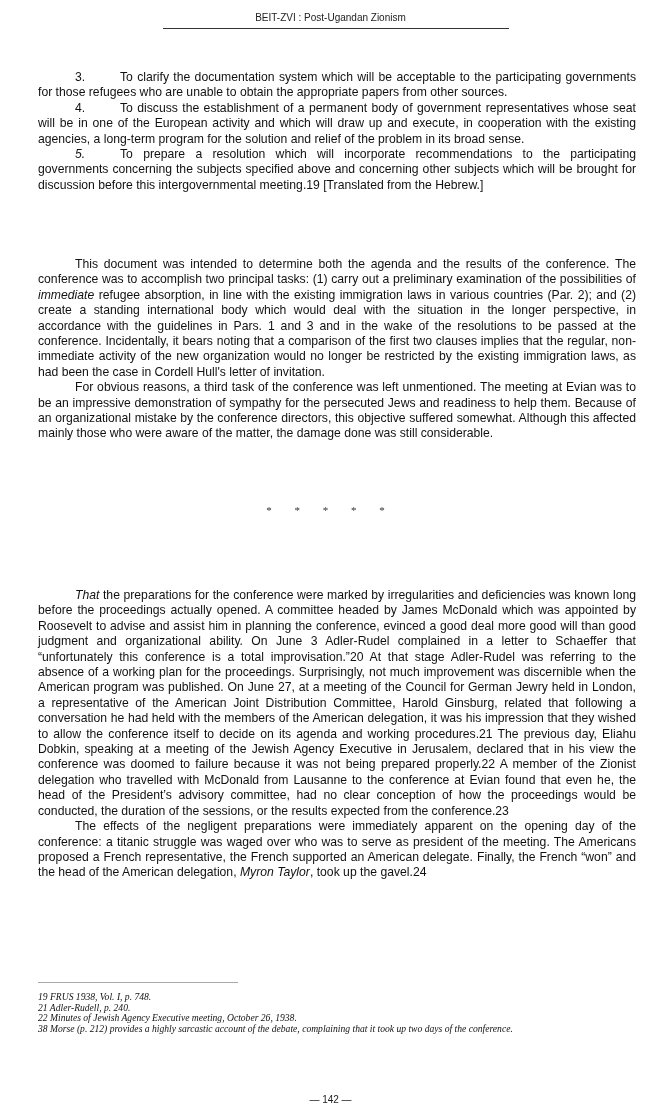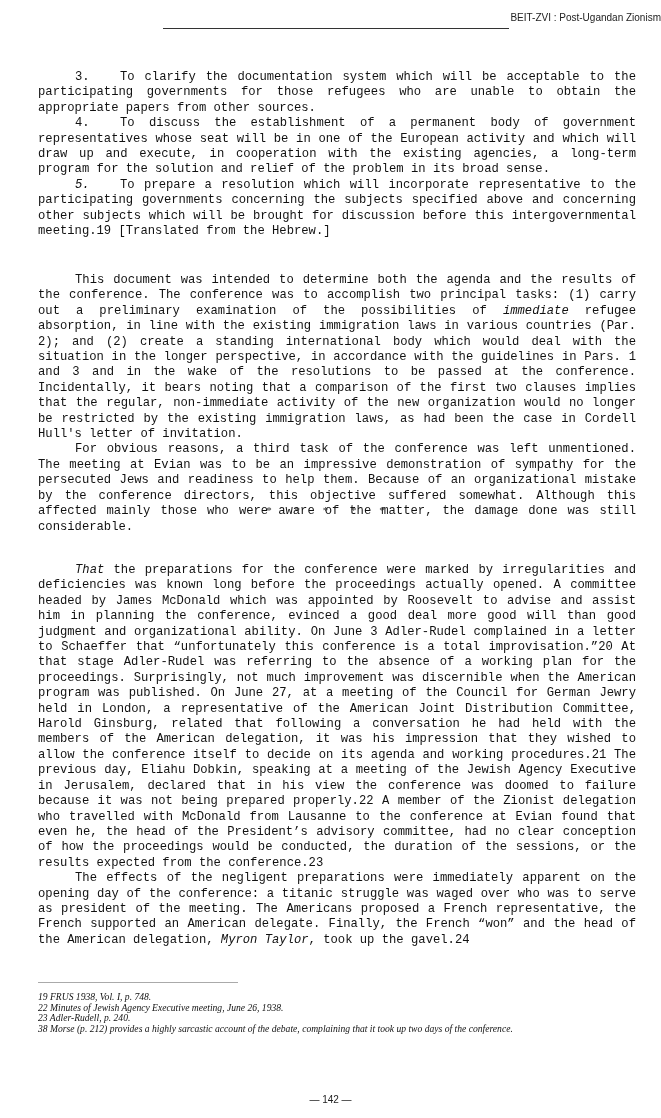--- a/index.html
+++ b/index.html
@@ -1,35 +1,35 @@
 <!DOCTYPE html>
 <html><head>
   <meta charset="utf-8">
   <style>
     html, body { margin: 0; padding: 0; background: #ffffff; }
     body { width: 661px; height: 1118px; position: relative; overflow: hidden; color: #111; }
     .header {
-      position: absolute; top: 12px; left: 0; width: 661px; text-align: right;
+      position: absolute; top: 12px; left: 0; width: 661px; text-align: center;
       font-family: "Liberation Sans", sans-serif; font-size: 10px; color: #222;
     }
     .header-rule {
       position: absolute; top: 28px; left: 163px; width: 346px; height: 1px; background: #333;
     }
     .body-text {
       position: absolute; left: 38px; width: 598px;
-      font-family: Liberation Mono, monospace; font-size: 12.2px; line-height: 15.4px;
+      font-family: Liberation Sans, sans-serif; font-size: 12.2px; line-height: 15.4px;
       text-align: justify; color: #111;
     }
     .body-text p { margin: 0; }
     .indent { text-indent: 37px; }
     .num-item { text-indent: 37px; }
     .num-item .num { display: inline-block; width: 45px; text-indent: 0; }
     .block1 { top: 70px; }
-    .block2 { top: 257px; margin-top: 16px; }
-    .block3 { top: 563px; }
+    .block2 { top: 257px; }
+    .block3 { top: 588px; }
     .stars {
       position: absolute; top: 504px; left: 0; width: 661px; text-align: center;
       font-family: "Liberation Serif", serif; font-size: 11px; letter-spacing: 10px; color: #333;
     }
     .fn-rule { position: absolute; top: 982px; left: 38px; width: 200px; height: 1px; background: #aaa; }
     .footnotes {
       position: absolute; top: 992px; left: 38px; width: 600px;
       font-family: "Liberation Serif", serif; font-size: 9.6px; line-height: 10.7px; color: #111;
     }
     .footnotes div { white-space: nowrap; font-style: italic; }
@@ -46,37 +46,37 @@
 <div class="header-rule"></div>
 
 <div class="body-text block1">
   <p class="num-item">
     <span class="num">3.</span><span>To clarify the documentation system which will be acceptable to the participating governments for those refugees who are unable to obtain the appropriate papers from other sources.</span>
   </p>
   <p class="num-item">
     <span class="num">4.</span><span>To discuss the establishment of a permanent body of government representatives whose seat will be in one of the European activity and which will draw up and execute, in cooperation with the existing agencies, a long-term program for the solution and relief of the problem in its broad sense.</span>
   </p>
   <p class="num-item">
-    <span class="num" style="font-style:italic">5.</span><span>To prepare a resolution which will incorporate representative to the participating governments concerning the subjects specified above and concerning other subjects which will be brought for discussion before this intergovernmental meeting.19 [Translated from the Hebrew.]</span>
+    <span class="num" style="font-style:italic">5.</span><span>To prepare a resolution which will incorporate recommendations to the participating governments concerning the subjects specified above and concerning other subjects which will be brought for discussion before this intergovernmental meeting.19 [Translated from the Hebrew.]</span>
   </p>
 </div>
 
 <div class="body-text block2">
   <p class="indent"><span>This document was intended to determine both the agenda and the results of the conference. The conference was to accomplish two principal tasks: (1) carry out a preliminary examination of the possibilities of </span><em>immediate</em><span> refugee absorption, in line with the existing immigration laws in various countries (Par. 2); and (2) create a standing international body which would deal with the situation in the longer perspective, in accordance with the guidelines in Pars. 1 and 3 and in the wake of the resolutions to be passed at the conference. Incidentally, it bears noting that a comparison of the first two clauses implies that the regular, non-immediate activity of the new organization would no longer be restricted by the existing immigration laws, as had been the case in Cordell Hull's letter of invitation.</span></p>
   <p class="indent">For obvious reasons, a third task of the conference was left unmentioned. The meeting at Evian was to be an impressive demonstration of sympathy for the persecuted Jews and readiness to help them. Because of an organizational mistake by the conference directors, this objective suffered somewhat. Although this affected mainly those who were aware of the matter, the damage done was still considerable.</p>
 </div>
 
 <div class="stars">* * * * *</div>
 
 <div class="body-text block3">
   <p class="indent"><em>That</em><span> the preparations for the conference were marked by irregularities and deficiencies was known long before the proceedings actually opened. A committee headed by James McDonald which was appointed by Roosevelt to advise and assist him in planning the conference, evinced a good deal more good will than good judgment and organizational ability. On June 3 Adler-Rudel complained in a letter to Schaeffer that “unfortunately this conference is a total improvisation.”20 At that stage Adler-Rudel was referring to the absence of a working plan for the proceedings. Surprisingly, not much improvement was discernible when the American program was published. On June 27, at a meeting of the Council for German Jewry held in London, a representative of the American Joint Distribution Committee, Harold Ginsburg, related that following a conversation he had held with the members of the American delegation, it was his impression that they wished to allow the conference itself to decide on its agenda and working procedures.21 The previous day, Eliahu Dobkin, speaking at a meeting of the Jewish Agency Executive in Jerusalem, declared that in his view the conference was doomed to failure because it was not being prepared properly.22 A member of the Zionist delegation who travelled with McDonald from Lausanne to the conference at Evian found that even he, the head of the President’s advisory committee, had no clear conception of how the proceedings would be conducted, the duration of the sessions, or the results expected from the conference.23</span></p>
   <p class="indent"><span>The effects of the negligent preparations were immediately apparent on the opening day of the conference: a titanic struggle was waged over who was to serve as president of the meeting. The Americans proposed a French representative, the French supported an American delegate. Finally, the French “won” and the head of the American delegation, </span><em>Myron Taylor</em><span>, took up the gavel.24</span></p>
 </div>
 
 <div class="fn-rule"></div>
 <div class="footnotes">
   <div>19 FRUS 1938, Vol. I, p. 748.</div>
-  <div>22 Minutes of Jewish Agency Executive meeting, June 26, 1938.</div>
-  <div>23 Adler-Rudell, p. 240.</div>
+  <div>21 Adler-Rudell, p. 240.</div>
+  <div>22 Minutes of Jewish Agency Executive meeting, October 26, 1938.</div>
   <div>38 Morse (p. 212) provides a highly sarcastic account of the debate, complaining that it took up two days of the conference.</div>
 </div>
 
 <div class="page-number">—  142  —</div>
 
 </body></html>

